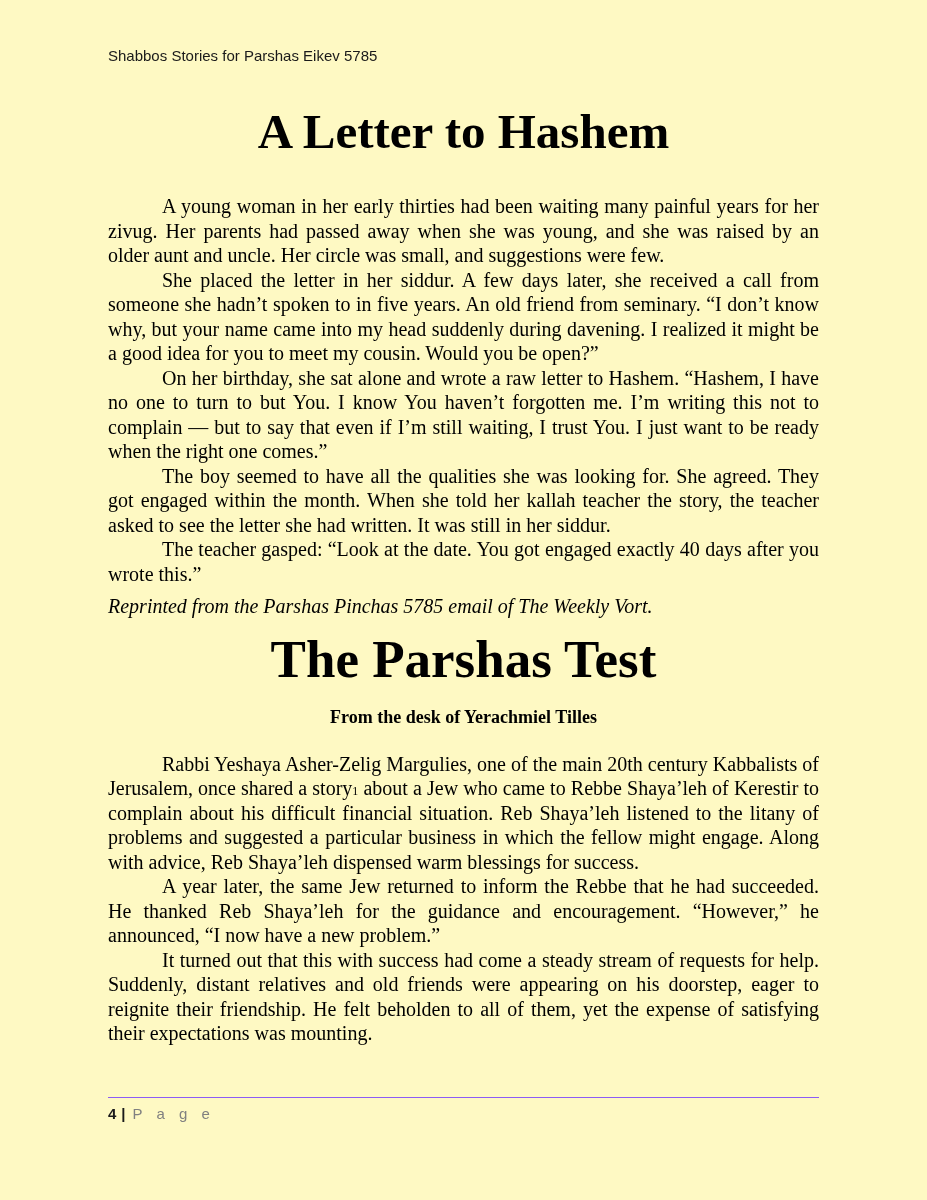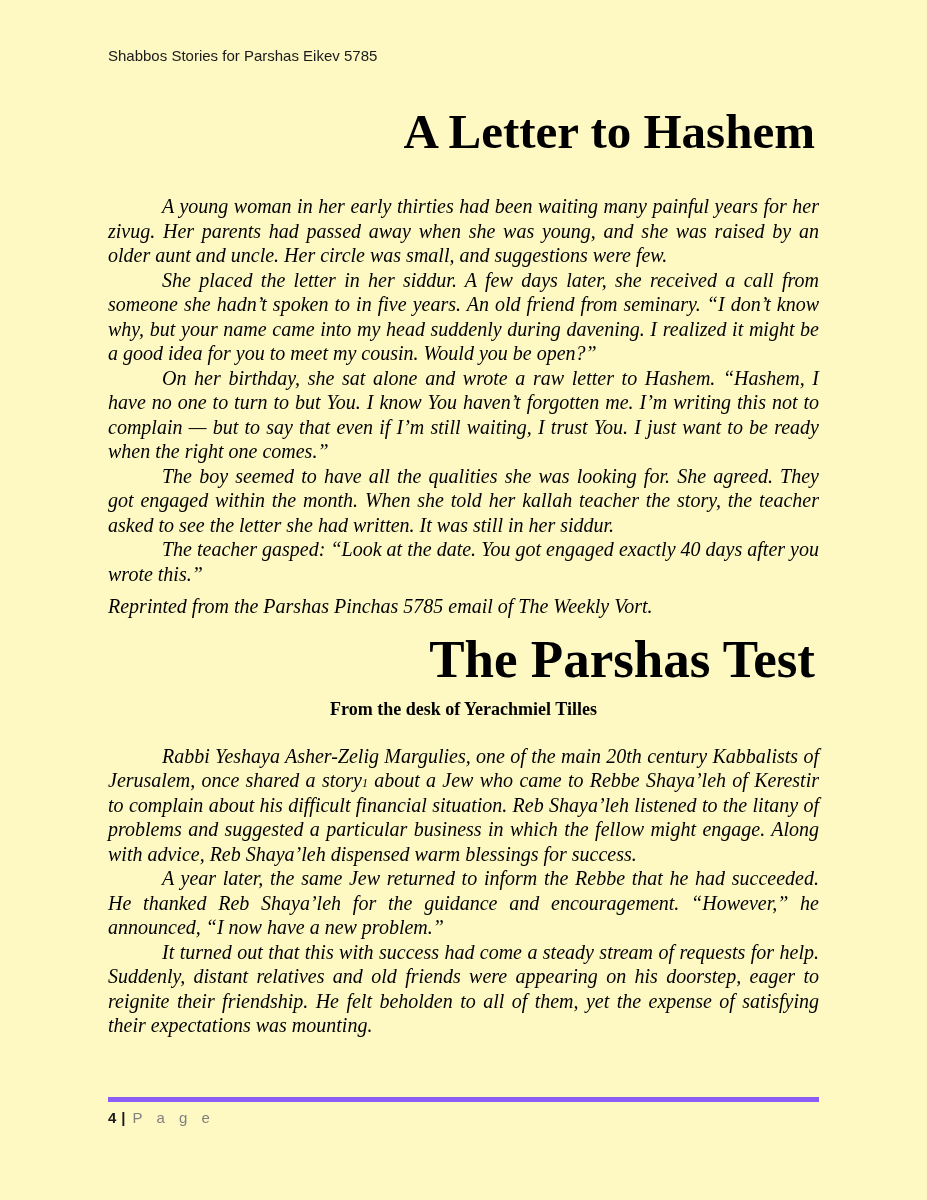--- a/index.html
+++ b/index.html
@@ -27,22 +27,22 @@
   }
   .main {
     position: absolute;
     top: 0;
     left: 108px;
     width: 711px;
     font-family: "Liberation Serif", "DejaVu Serif", serif;
     color: #000000;
   }
   .story-title {
-    margin: 4px;
-    text-align: right;
+    margin: 12px;
+    text-align: center;
     font-weight: bold;
     font-family: "Liberation Serif", "DejaVu Serif", serif;
   }
   .title-1 {
     margin-top: 104px;
     font-size: 49px;
     line-height: 1.15;
   }
   .title-2 {
     margin-top: 10px;
@@ -55,21 +55,20 @@
     font-weight: bold;
     font-size: 18px;
     line-height: 30px;
   }
   .body-para {
     margin: 0;
     font-size: 20px;
     line-height: 24.5px;
     text-align: justify;
     text-indent: 54px;
-    font-style: italic;
   }
   .first-para {
     margin-top: 34px;
   }
   .story2-first {
     margin-top: 20px;
   }
   .attribution {
     margin: 8px 0 0 0;
     font-size: 20px;
@@ -81,21 +80,21 @@
   .footnote-ref {
     font-size: 12px;
     line-height: 0;
     vertical-align: baseline;
   }
   .doc-footer {
     position: absolute;
     top: 1097px;
     left: 108px;
     right: 108px;
-    border-top: 5px solid #8b5cf6;
+    border-top: 1px solid #8b5cf6;
     padding-top: 7px;
     font-family: "Liberation Sans", "DejaVu Sans", sans-serif;
     font-size: 15px;
     line-height: 18px;
   }
   .footer-page-number {
     font-weight: bold;
     color: #1a1a1a;
   }
   .footer-separator {

